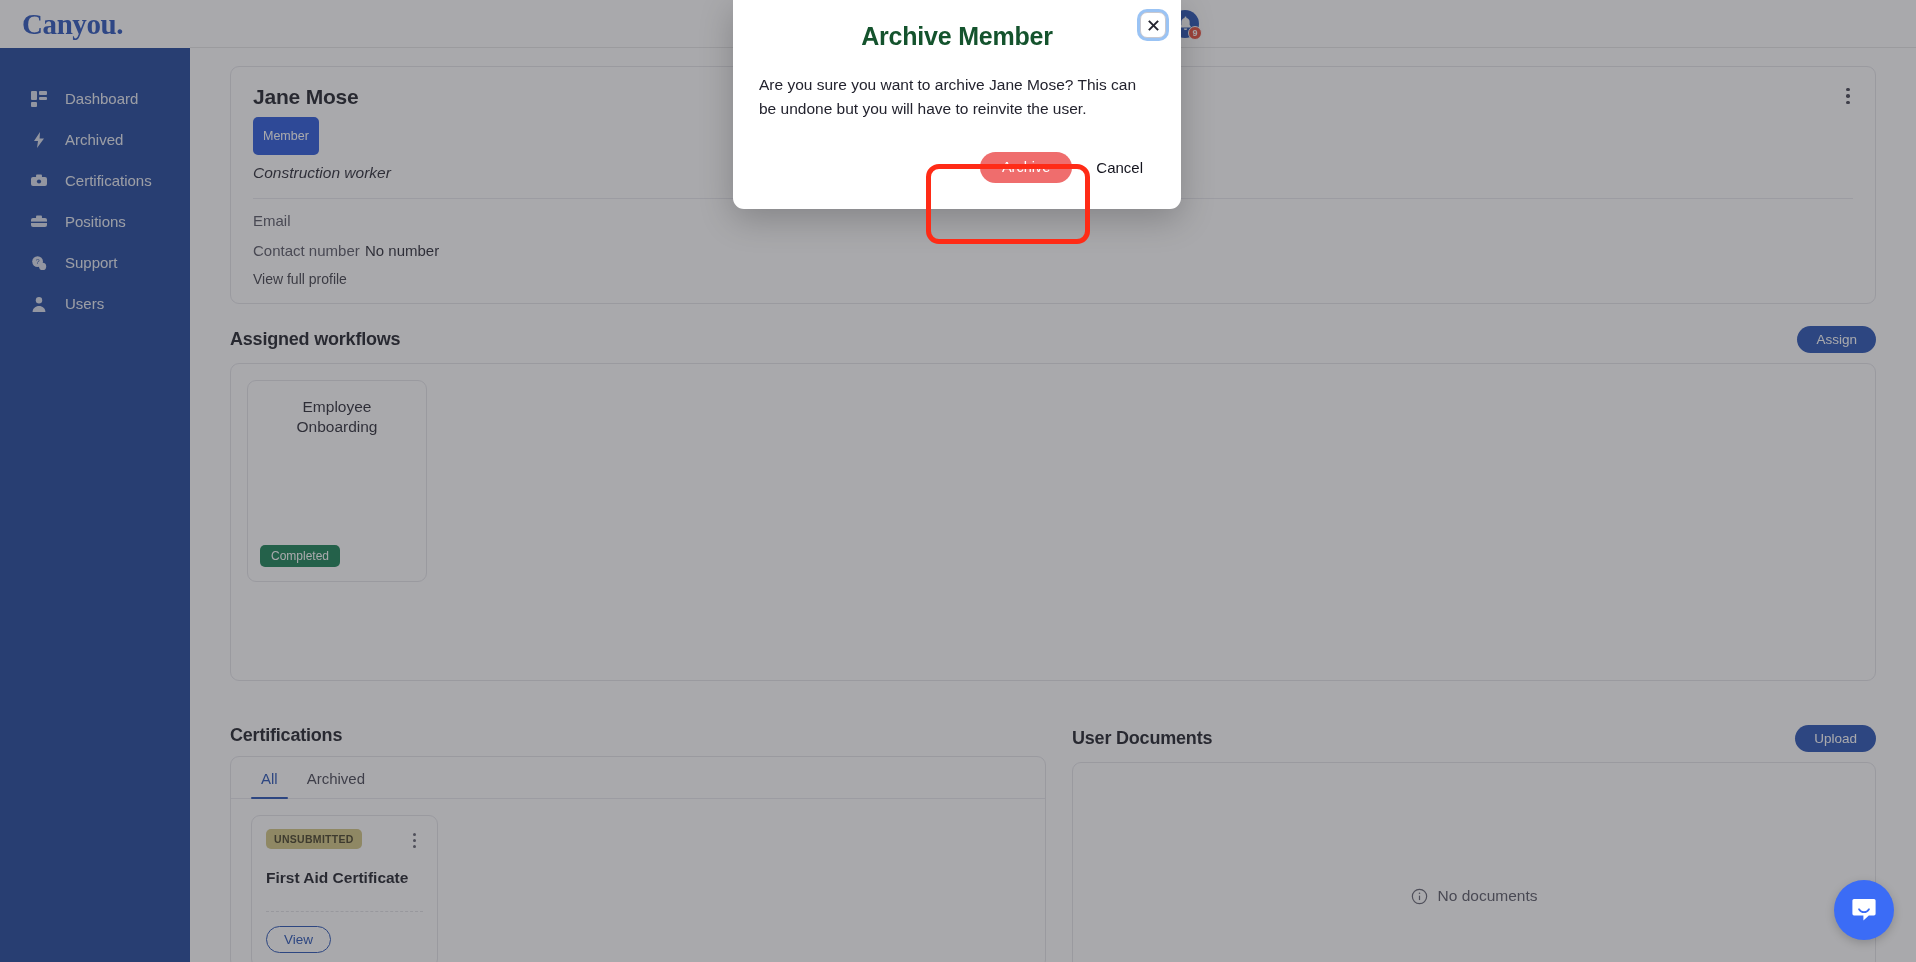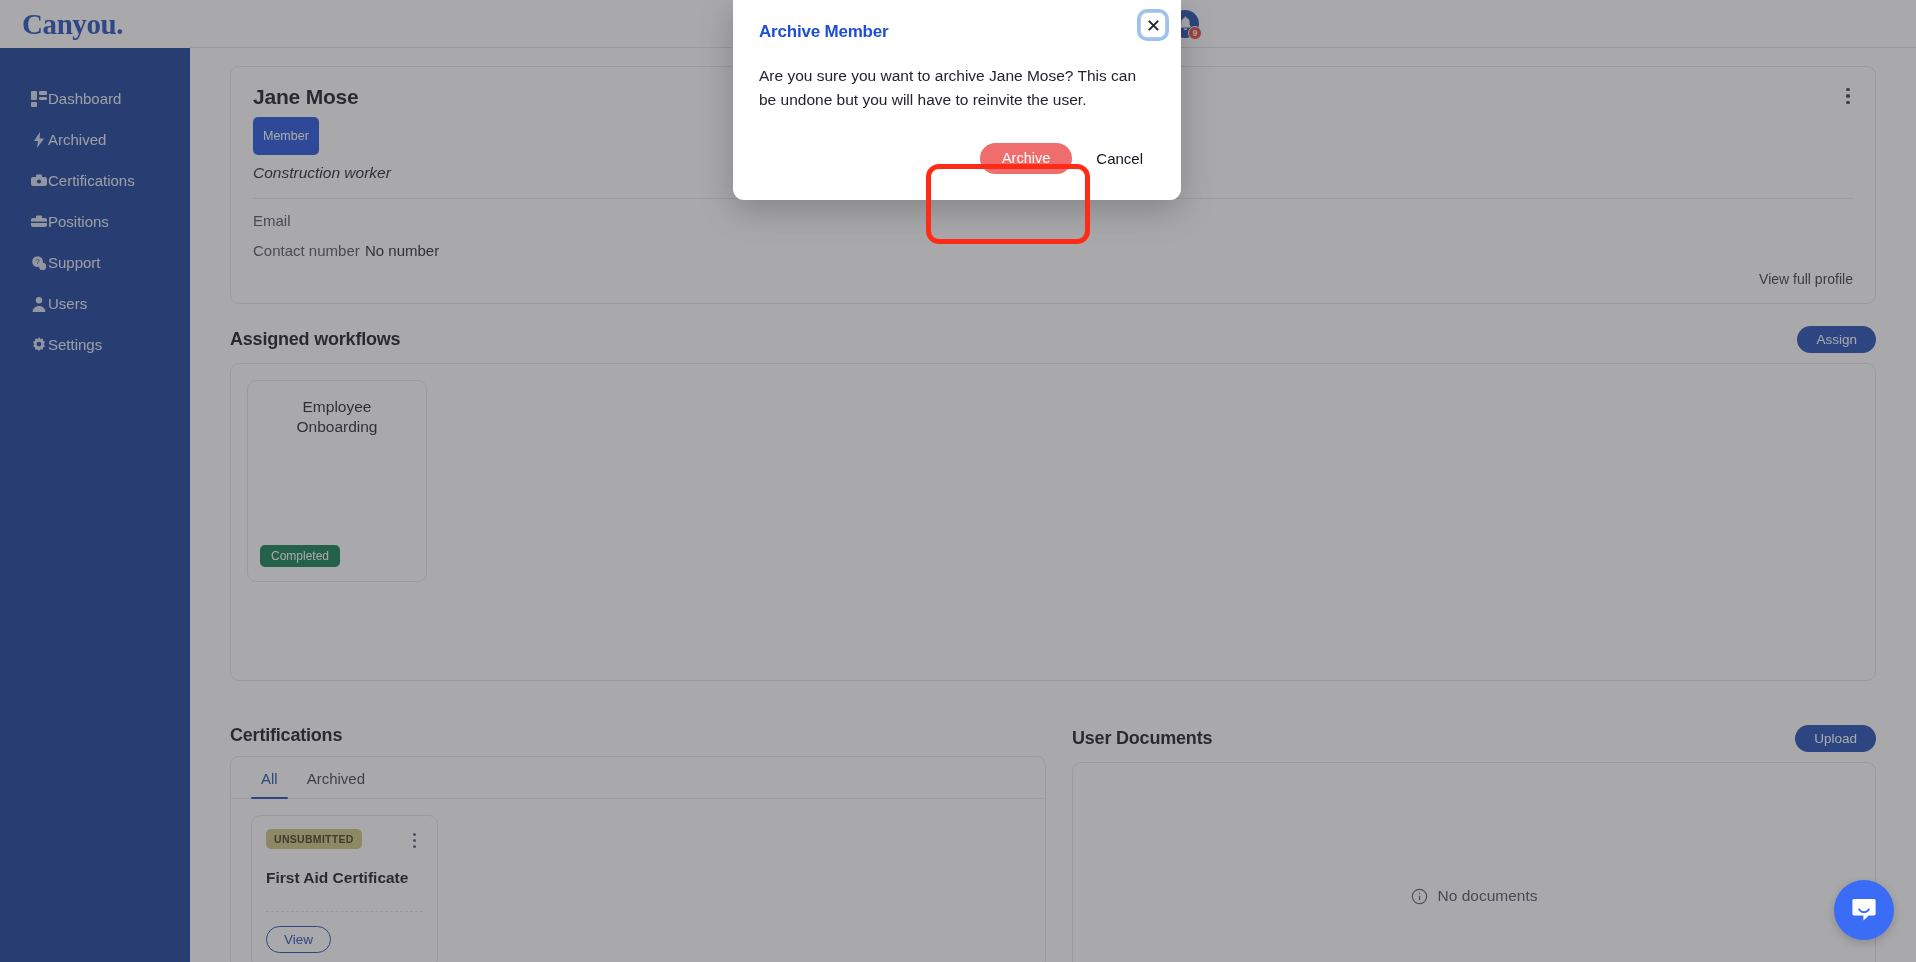--- a/index.html
+++ b/index.html
@@ -42,20 +42,21 @@
     font-size: 29px;
     color: #1e4bb8;
     letter-spacing: -0.4px;
   }
   .nav-list { padding-top: 30px; }
   .nav-item {
     display: flex;
     align-items: center;
     height: 41px;
     padding-left: 30px;
+    gap: 17px;
     cursor: pointer;
   }
   .nav-item .nav-icon {
     width: 18px; height: 18px;
     display: flex; align-items: center; justify-content: center;
     color: #d6dcea;
     flex-shrink: 0;
   }
   .nav-item .nav-icon svg { width: 16px; height: 16px; fill: #d6dcea; }
   .nav-item .nav-label {
@@ -195,21 +196,21 @@
     gap: 3px;
     cursor: pointer;
   }
   #profile-kebab i {
     width: 3.5px; height: 3.5px;
     border-radius: 50%;
     background: #3a3a48;
     display: block;
   }
   #view-full-profile {
-    text-align: right;
+    text-align: left;
     margin-top: 12px;
     font-size: 14px;
     color: #35353f;
     cursor: pointer;
   }
 
   
   .section-head {
     display: flex;
     align-items: center;
@@ -384,24 +385,25 @@
     position: absolute;
     left: 733px; top: 0;
     width: 448px;
     background: #ffffff;
     border-radius: 0 0 11px 11px;
     box-shadow: 0 10px 34px rgba(0,0,0,0.22);
     padding: 22px 26px 26px 26px;
     z-index: 60;
   }
   #modal-title {
-    font-size: 17px;
-    font-weight: 700;
-    color: #1d4ed8;
+    font-size: 25px;
+    font-weight: 700;
+    color: #14532d;
     letter-spacing: -0.2px;
+    text-align: center;
   }
   #modal-body {
     margin-top: 22px;
     font-size: 15.5px;
     line-height: 1.58;
     color: #23232e;
   }
   #modal-actions {
     margin-top: 30px;
     display: flex;
@@ -537,29 +539,20 @@
       <div class="nav-item">
         <span class="nav-icon">
           <svg viewBox="0 0 16 16">
               <circle cx="8" cy="4.2" r="3.2"></circle>
               <path d="M1.6 16c0-3.6 2.9-6 6.4-6s6.4 2.4 6.4 6z"></path>
             </svg>
         </span>
         <span class="nav-label">Users</span>
       </div>
 
-      <div class="nav-item">
-        <span class="nav-icon">
-          <svg viewBox="0 0 16 16">
-              <path d="M8 0l1.3 2 2.3-.5.5 2.3 2 1.3-1.4 1.9L14 9.2l-2 1.3-.5 2.3-2.3-.5L8 14.3l-1.2-1.9-2.3.5-.5-2.3-2-1.3 1.3-1.9L2 5.1l2-1.3.5-2.3L6.8 2z"></path>
-              <circle cx="8" cy="7.1" r="2.4" fill="#123a94"></circle>
-            </svg>
-        </span>
-        <span class="nav-label">Settings</span>
-      </div>
 
     </div>
   </nav>
 
   <header id="topbar">
     <div id="space-select">
       <span>Space X</span>
       <span class="chev">⌄</span>
     </div>
     <div class="avatar-circle">FI</div>

